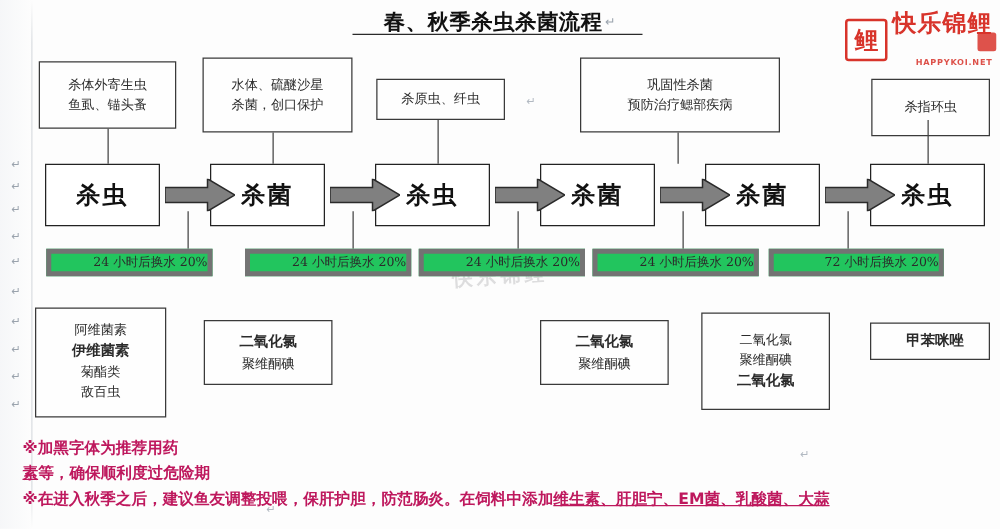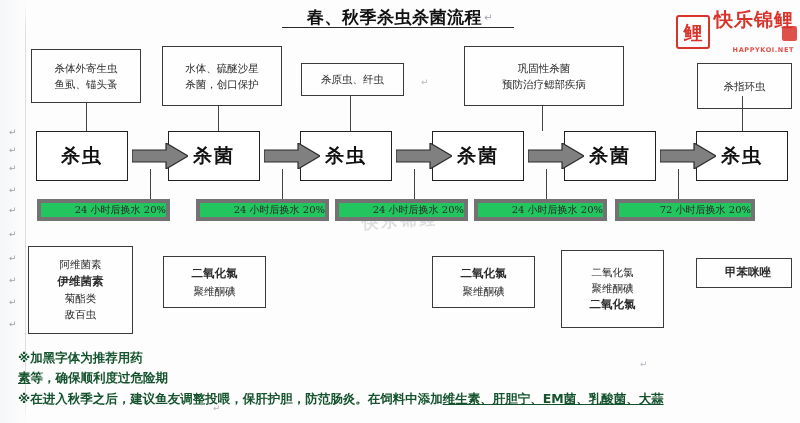--- a/index.html
+++ b/index.html
@@ -182,21 +182,21 @@
 
   
   .notes {
     position: absolute;
     left: 18px;
     top: 348px;
     width: 770px;
     font-size: 12.5px;
     font-weight: bold;
     line-height: 1.62;
-    color: #14532d;
+    color: #be185d;
   }
   .notes .nline { white-space: nowrap; }
   .notes .u { text-decoration: underline; }
 
   
   .pilcrow {
     position: absolute;
     left: 9px;
     font-size: 9px;
     color: #9aa3ad;

